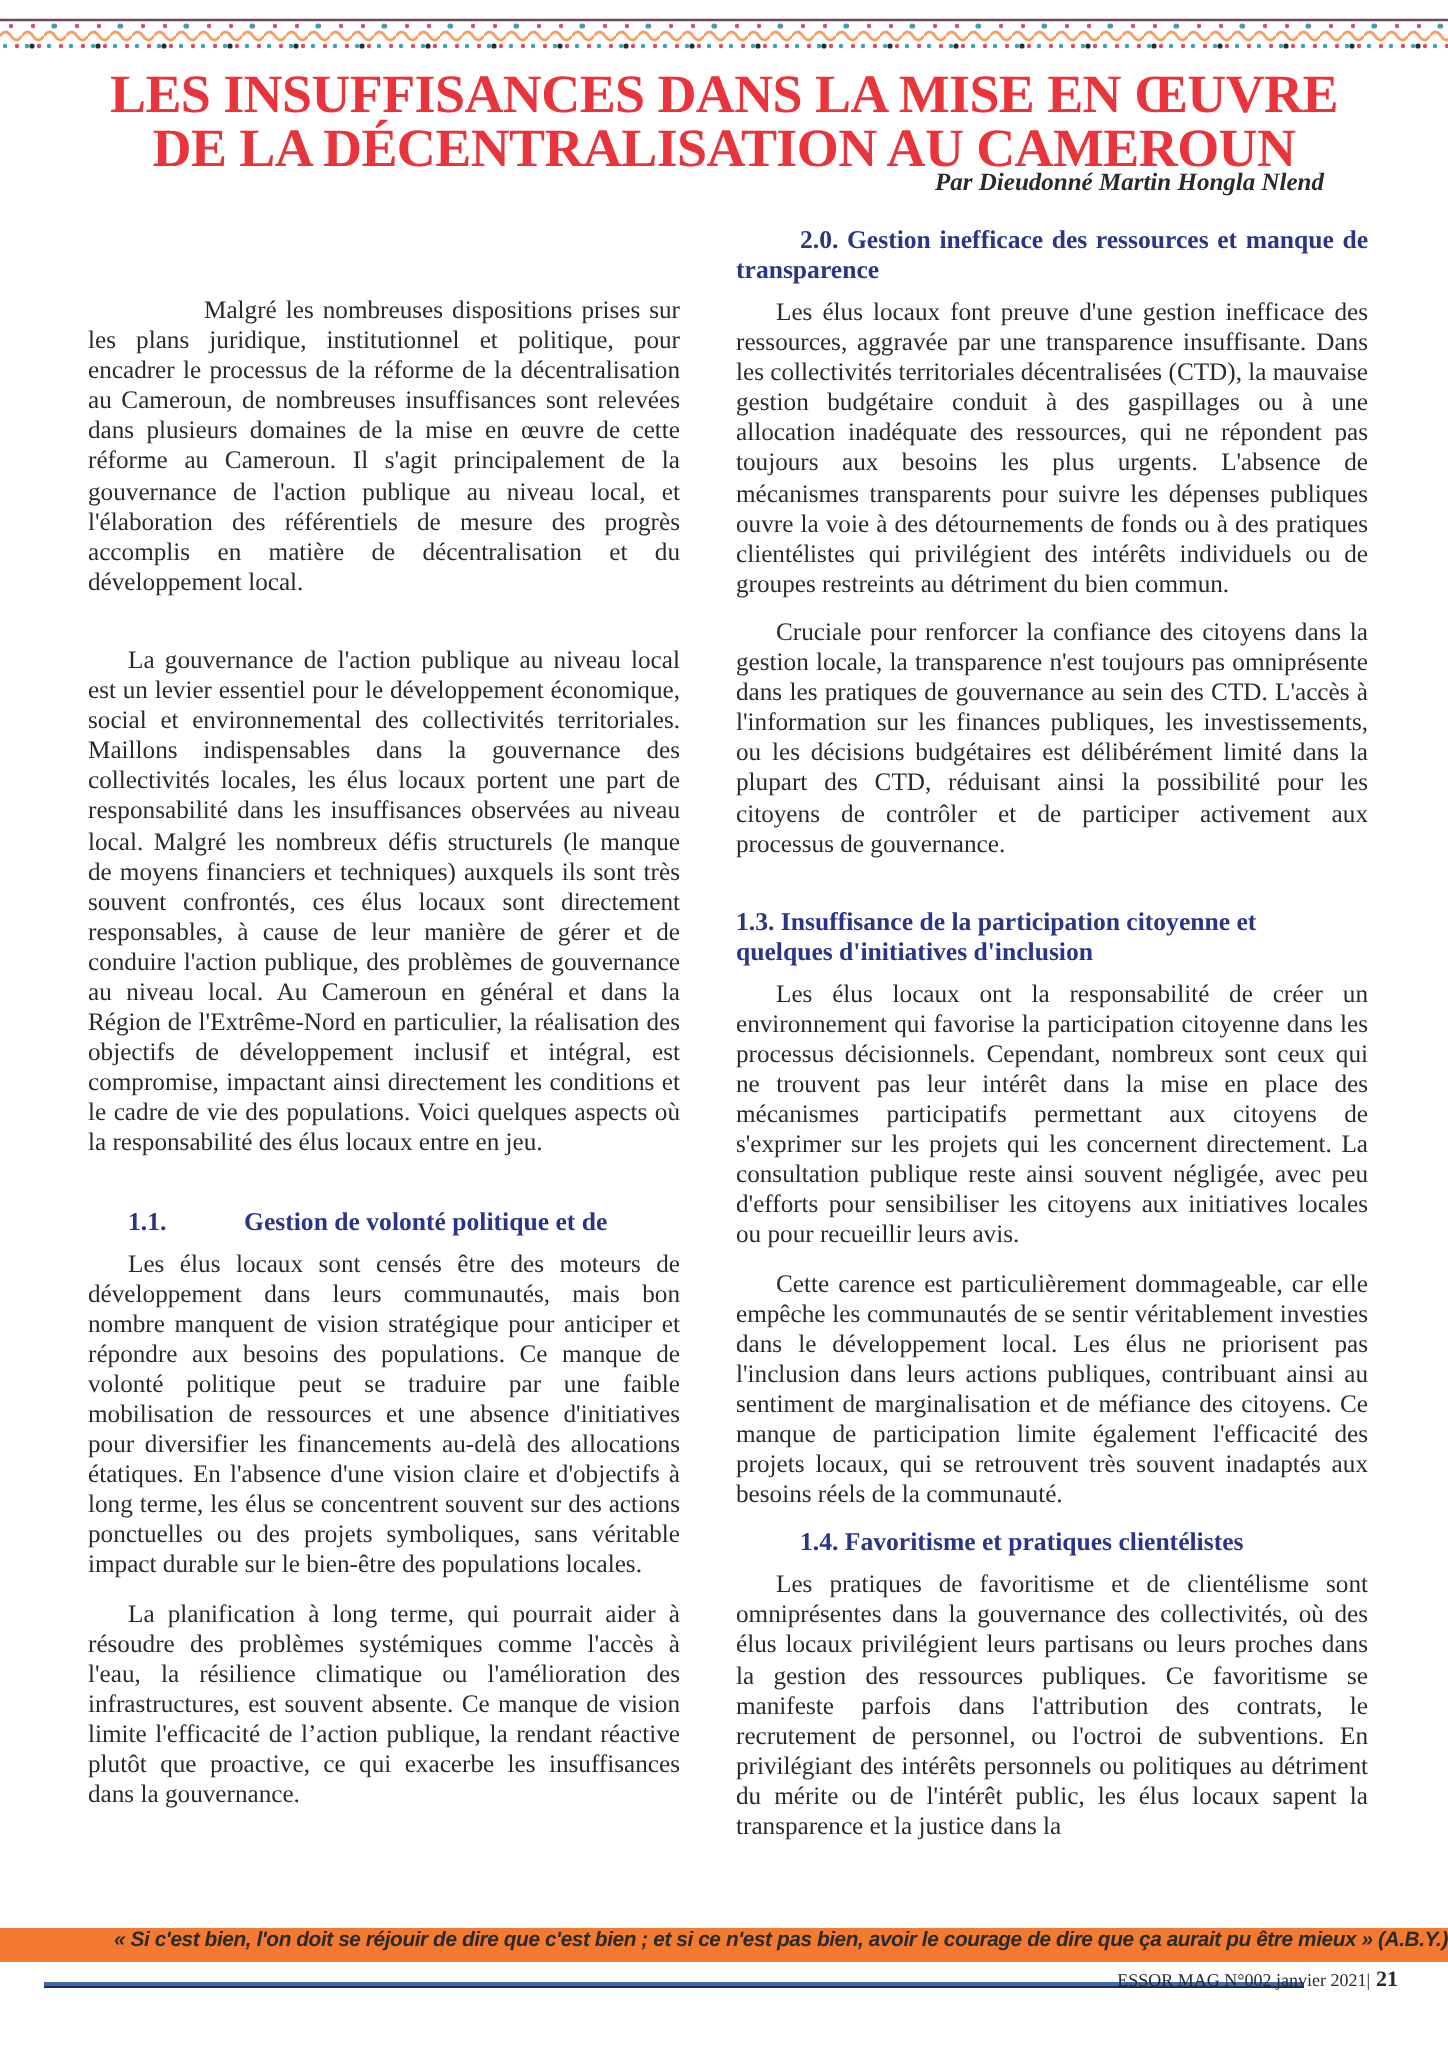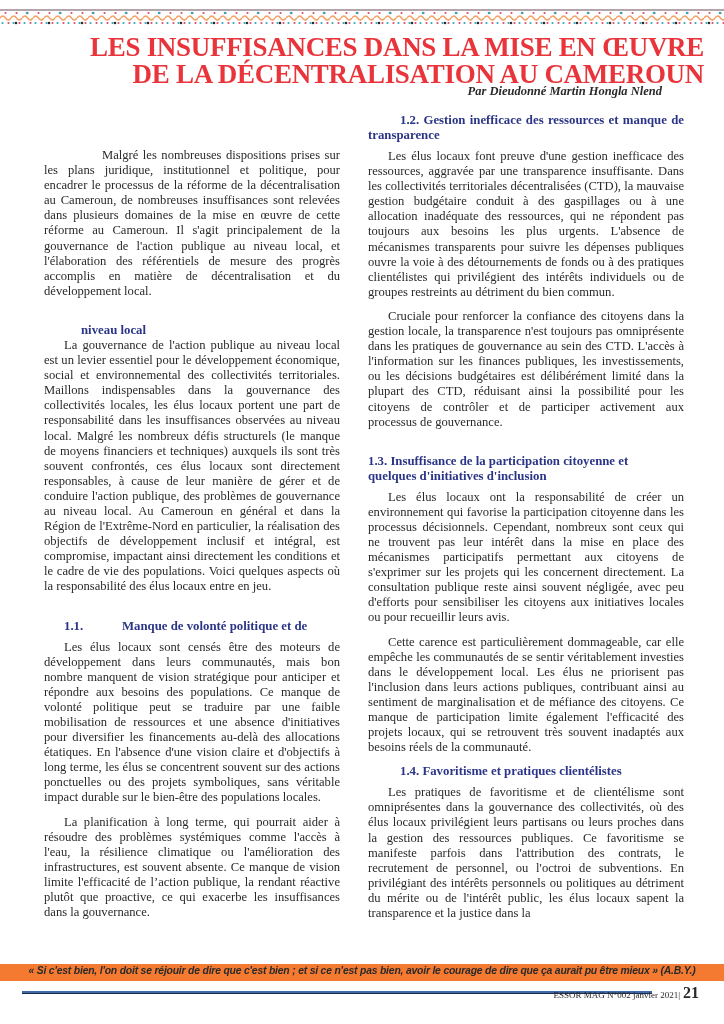--- a/index.html
+++ b/index.html
@@ -1,39 +1,39 @@
 <!DOCTYPE html>
 <html><head>
 <meta charset="utf-8">
 <style>
   html, body { margin: 0; padding: 0; background: #ffffff; }
   body { width: 724px; height: 1024px; position: relative; overflow: hidden; font-family: "Liberation Serif", serif; color: #2a2a2a; }
   .border-top { position: absolute; left: 0; top: 8px; width: 724px; height: 20px; }
-  .title { position: absolute; left: 20px; width: 684px; top: 34px; text-align: right; color: #e8343a; font-family: "Liberation Serif", serif; font-weight: bold; font-size: 27px; line-height: 27px; letter-spacing: -0.3px; }
+  .title { position: absolute; left: 20px; width: 684px; top: 34px; text-align: center; color: #e8343a; font-family: "Liberation Serif", serif; font-weight: bold; font-size: 27px; line-height: 27px; letter-spacing: -0.3px; }
   .byline { position: absolute; right: 62px; top: 84px; font-style: italic; font-weight: bold; font-size: 12.5px; color: #2a2a2a; margin-left: 44px; }
   .col { position: absolute; top: 116px; width: 296px; font-size: 12.6px; line-height: 15.1px; text-align: justify; }
   .col-left { left: 44px; margin-top: 32px; }
   .col-right { left: 368px; width: 316px; }
   .col p { margin: 0 0 9px 0; text-indent: 20px; }
   .col p.intro { text-indent: 58px; }
   h3 { margin: 0; font-size: 12.8px; line-height: 15px; color: #2b3587; font-weight: bold; }
   .h-l1 { padding-left: 20px; margin-top: 24px; }
   .h-l1 .sub { display: block; padding-left: 17px; }
   .h-11 { padding-left: 20px; margin-top: 24px; }
   .h-11 .num { display: inline-block; width: 58px; }
   .h-11 .sub { display: block; padding-left: 66px; }
   .h-r { padding-left: 0; margin-bottom: 6px; }
   .h-r.first { text-indent: 32px; margin-top: -3px; }
   .h-r13 { margin-top: 24px; margin-bottom: 6px; }
   .h-r14 { padding-left: 32px; margin: 0 0 6px 0; }
   .footer-band { position: absolute; left: 0; top: 964px; width: 724px; height: 17px; background: #f47a32; }
-  .footer-quote { position: absolute; left: 0; top: 965px; width: 724px; text-align: center; font-family: "Liberation Sans", sans-serif; font-style: italic; font-weight: bold; font-size: 10.4px; color: #2a2a2a; letter-spacing: -0.2px; }
+  .footer-quote { position: absolute; left: 0; top: 965px; width: 724px; text-align: right; font-family: "Liberation Sans", sans-serif; font-style: italic; font-weight: bold; font-size: 10.4px; color: #2a2a2a; letter-spacing: -0.2px; }
   .footer-line { position: absolute; left: 22px; top: 991px; width: 630px; height: 2px; background: #3f6aa8; border-bottom: 1px solid #1d2c4a; }
   .footer-meta { position: absolute; right: 25px; top: 984px; font-family: "Liberation Serif", serif; font-size: 9px; color: #2a2a2a; }
-  .footer-meta .page { font-size: 16px; font-weight: bold; margin-left: 3px; }
+  .footer-meta .page { font-size: 11px; font-weight: bold; margin-left: 3px; }
 </style>
 </head>
 <body>
 
 <svg class="border-top" viewBox="0 0 724 20" preserveAspectRatio="none">
   <line x1="0" y1="2" x2="724" y2="2" stroke="#6b4a5a" stroke-width="1.2"></line>
   <defs>
     <pattern id="wave" x="0" y="0" width="11" height="20" patternUnits="userSpaceOnUse">
       <path d="M0 10 Q2.75 6 5.5 10 T11 10" fill="none" stroke="#f4a064" stroke-width="1.4"></path>
       <circle cx="5.5" cy="5" r="1.1" fill="#d94c6a"></circle>
@@ -52,33 +52,32 @@
 <div class="title">
   <div>LES INSUFFISANCES DANS LA MISE EN ŒUVRE</div>
   <div>DE LA DÉCENTRALISATION AU CAMEROUN</div>
 </div>
 <div class="byline">Par  Dieudonné Martin Hongla Nlend</div>
 
 <div class="col col-left">
   <p class="intro">Malgré les nombreuses dispositions prises sur les plans juridique, institutionnel et politique, pour encadrer le processus de la réforme de la décentralisation au Cameroun, de nombreuses insuffisances sont relevées dans plusieurs domaines de la mise en œuvre de cette réforme au Cameroun. Il s'agit principalement de la gouvernance de l'action publique au niveau local, et l'élaboration des référentiels de mesure des progrès accomplis en matière de décentralisation et du développement local.</p>
 
   <h3 class="h-l1">
-    <span class="sub">niveau local</span>
   </h3>
   <p>La gouvernance de l'action publique au niveau local est un levier essentiel pour le développement économique, social et environnemental des collectivités territoriales. Maillons indispensables dans la gouvernance des collectivités locales, les élus locaux portent une part de responsabilité dans les insuffisances observées au niveau local. Malgré les nombreux défis structurels (le manque de moyens financiers et techniques) auxquels ils sont très souvent confrontés, ces élus locaux sont directement responsables, à cause de leur manière de gérer et de conduire l'action publique, des problèmes de gouvernance au niveau local. Au Cameroun en général et dans la Région de l'Extrême-Nord en particulier, la réalisation des objectifs de développement inclusif et intégral, est compromise, impactant ainsi directement les conditions et le cadre de vie des populations. Voici quelques aspects où la responsabilité des élus locaux entre en jeu.</p>
 
   <h3 class="h-11">
-    <span class="num">1.1.</span><span>Manque de volonté politique et de</span>
+    <span class="num">1.1.</span><span>Gestion de volonté politique et de</span>
   </h3>
   <p style="margin-top:6px">Les élus locaux sont censés être des moteurs de développement dans leurs communautés, mais bon nombre manquent de vision stratégique pour anticiper et répondre aux besoins des populations. Ce manque de volonté politique peut se traduire par une faible mobilisation de ressources et une absence d'initiatives pour diversifier les financements au-delà des allocations étatiques. En l'absence d'une vision claire et d'objectifs à long terme, les élus se concentrent souvent sur des actions ponctuelles ou des projets symboliques, sans véritable impact durable sur le bien-être des populations locales.</p>
   <p>La planification à long terme, qui pourrait aider à résoudre des problèmes systémiques comme l'accès à l'eau, la résilience climatique ou l'amélioration des infrastructures, est souvent absente. Ce manque de vision limite l'efficacité de l’action publique, la rendant réactive plutôt que proactive, ce qui exacerbe les insuffisances dans la gouvernance.</p>
 </div>
 
 <div class="col col-right">
-  <h3 class="h-r first">1.2. Gestion inefficace des ressources et manque de transparence</h3>
+  <h3 class="h-r first">2.0. Gestion inefficace des ressources et manque de transparence</h3>
   <p>Les élus locaux font preuve d'une gestion inefficace des ressources, aggravée par une transparence insuffisante. Dans les collectivités territoriales décentralisées (CTD), la mauvaise gestion budgétaire conduit à des gaspillages ou à une allocation inadéquate des ressources, qui ne répondent pas toujours aux besoins les plus urgents. L'absence de mécanismes transparents pour suivre les dépenses publiques ouvre la voie à des détournements de fonds ou à des pratiques clientélistes qui privilégient des intérêts individuels ou de groupes restreints au détriment du bien commun.</p>
   <p>Cruciale pour renforcer la confiance des citoyens dans la gestion locale, la transparence n'est toujours pas omniprésente dans les pratiques de gouvernance au sein des CTD. L'accès à l'information sur les finances publiques, les investissements, ou les décisions budgétaires est délibérément limité dans la plupart des CTD, réduisant ainsi la possibilité pour les citoyens de contrôler et de participer activement aux processus de gouvernance.</p>
 
   <h3 class="h-r13">
     <div>1.3. Insuffisance de la participation citoyenne et</div>
     <div>quelques d'initiatives d'inclusion</div>
   </h3>
   <p>Les élus locaux ont la responsabilité de créer un environnement qui favorise la participation citoyenne dans les processus décisionnels. Cependant, nombreux sont ceux qui ne trouvent pas leur intérêt dans la mise en place des mécanismes participatifs permettant aux citoyens de s'exprimer sur les projets qui les concernent directement. La consultation publique reste ainsi souvent négligée, avec peu d'efforts pour sensibiliser les citoyens aux initiatives locales ou pour recueillir leurs avis.</p>
   <p>Cette carence est particulièrement dommageable, car elle empêche les communautés de se sentir véritablement investies dans le développement local. Les élus ne priorisent pas l'inclusion dans leurs actions publiques, contribuant ainsi au sentiment de marginalisation et de méfiance des citoyens. Ce manque de participation limite également l'efficacité des projets locaux, qui se retrouvent très souvent inadaptés aux besoins réels de la communauté.</p>
 

